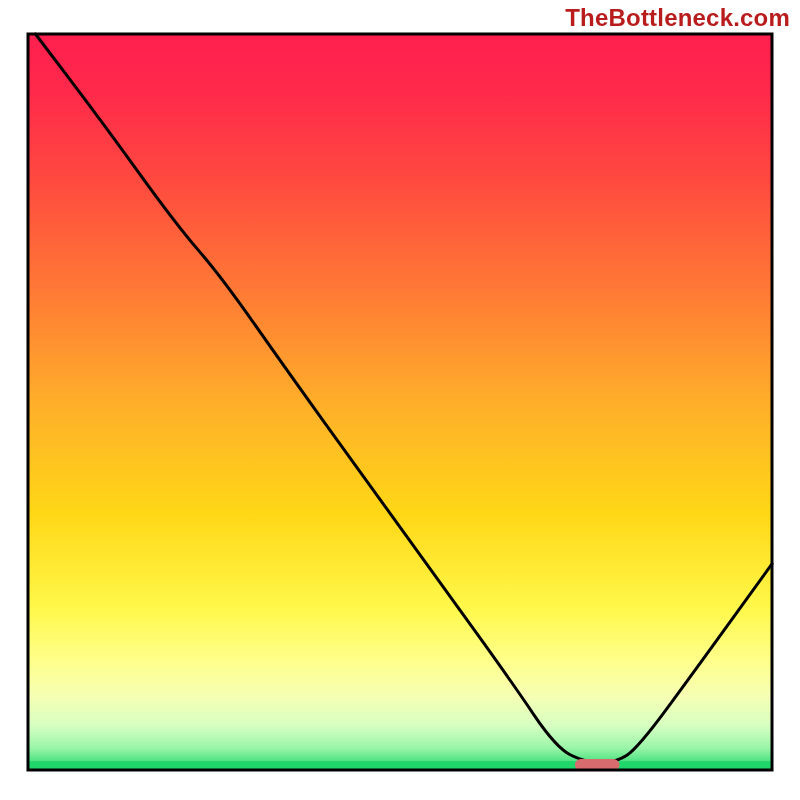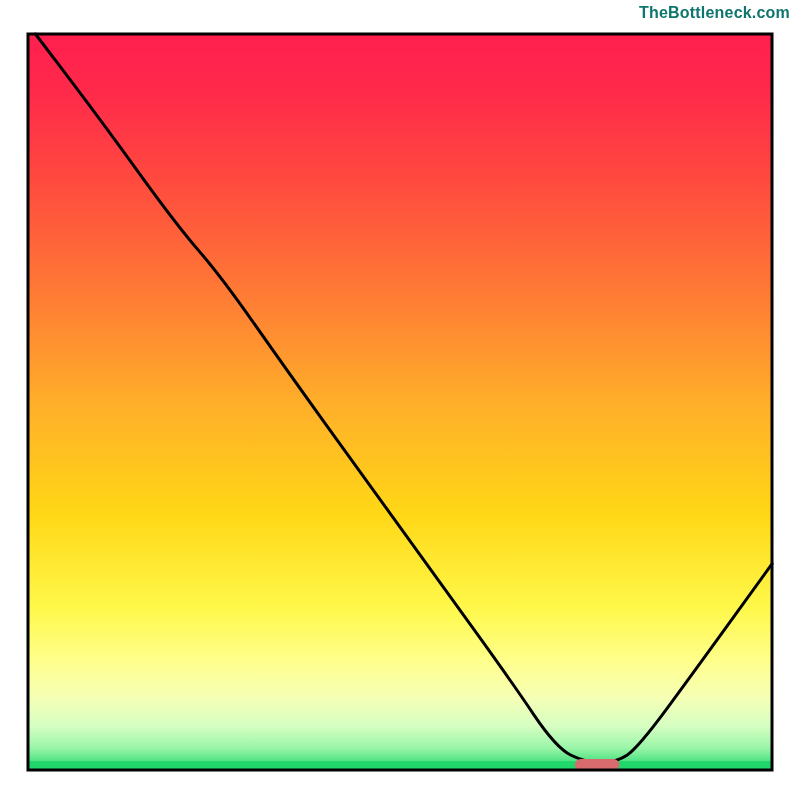--- a/index.html
+++ b/index.html
@@ -13,23 +13,23 @@
   .stage {
     position: relative;
     width: 800px;
     height: 800px;
     overflow: hidden;
   }
   .watermark {
     position: absolute;
     top: 4px;
     right: 10px;
-    font-size: 16px;
+    font-size: 24px;
     font-weight: 600;
-    color: #0f766e;
+    color: #b91c1c;
     letter-spacing: 0.2px;
     z-index: 50;
   }
   svg.plot {
     position: absolute;
     left: 0;
     top: 0;
     width: 800px;
     height: 800px;
   }

